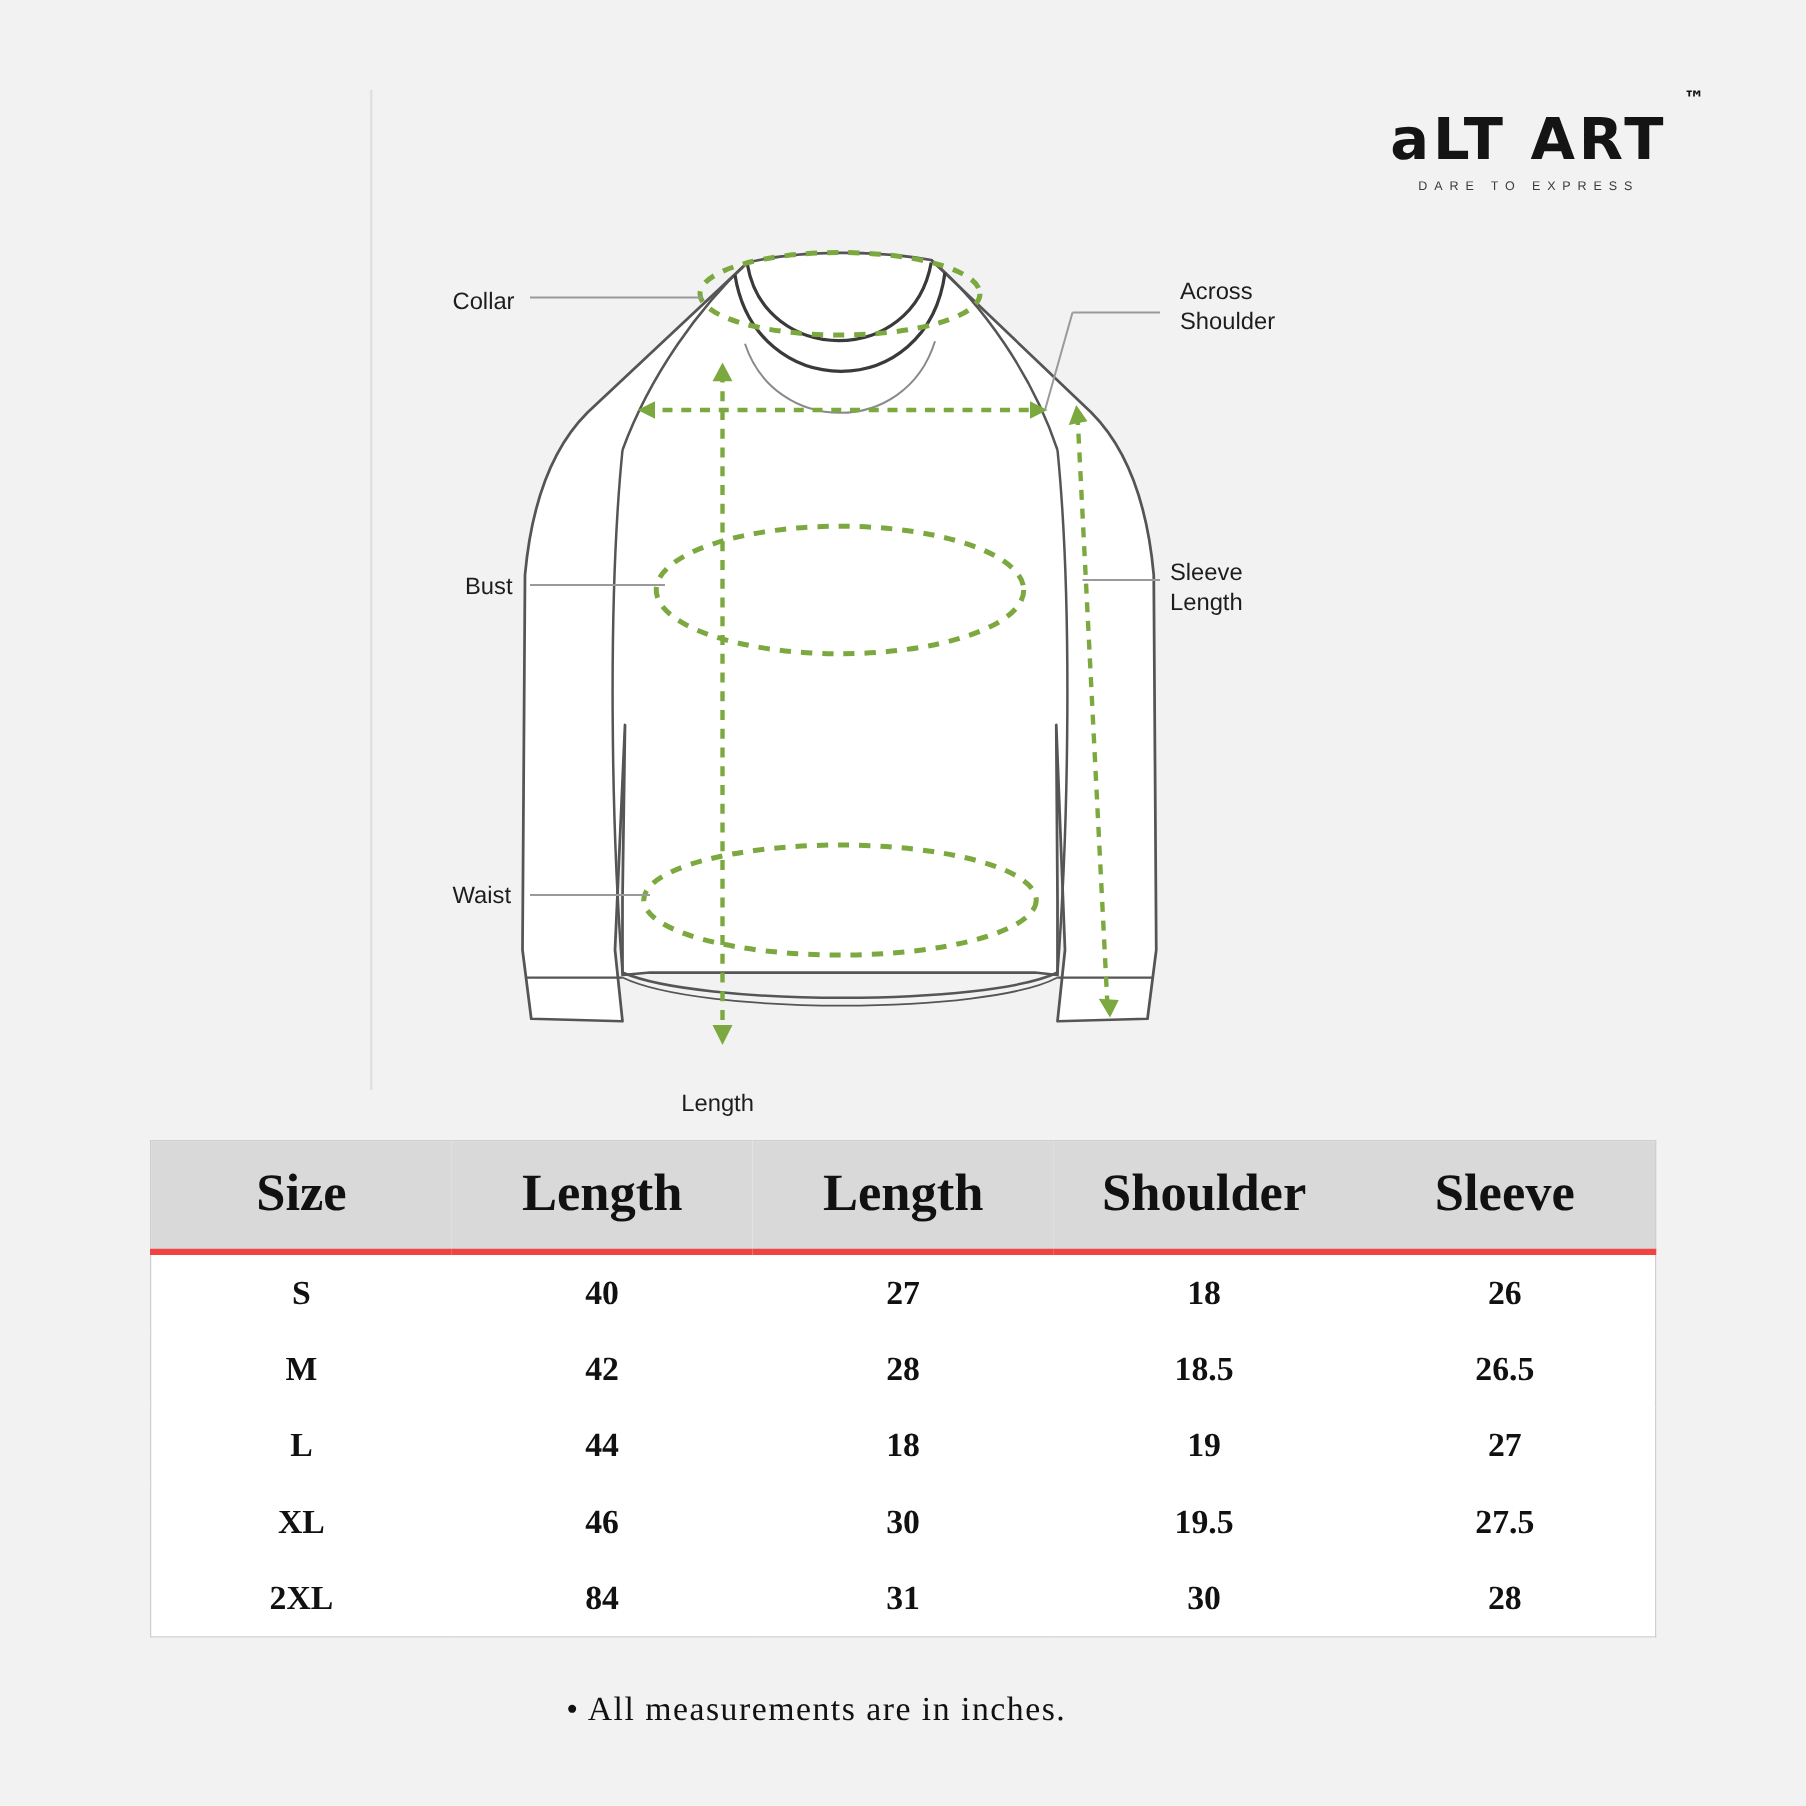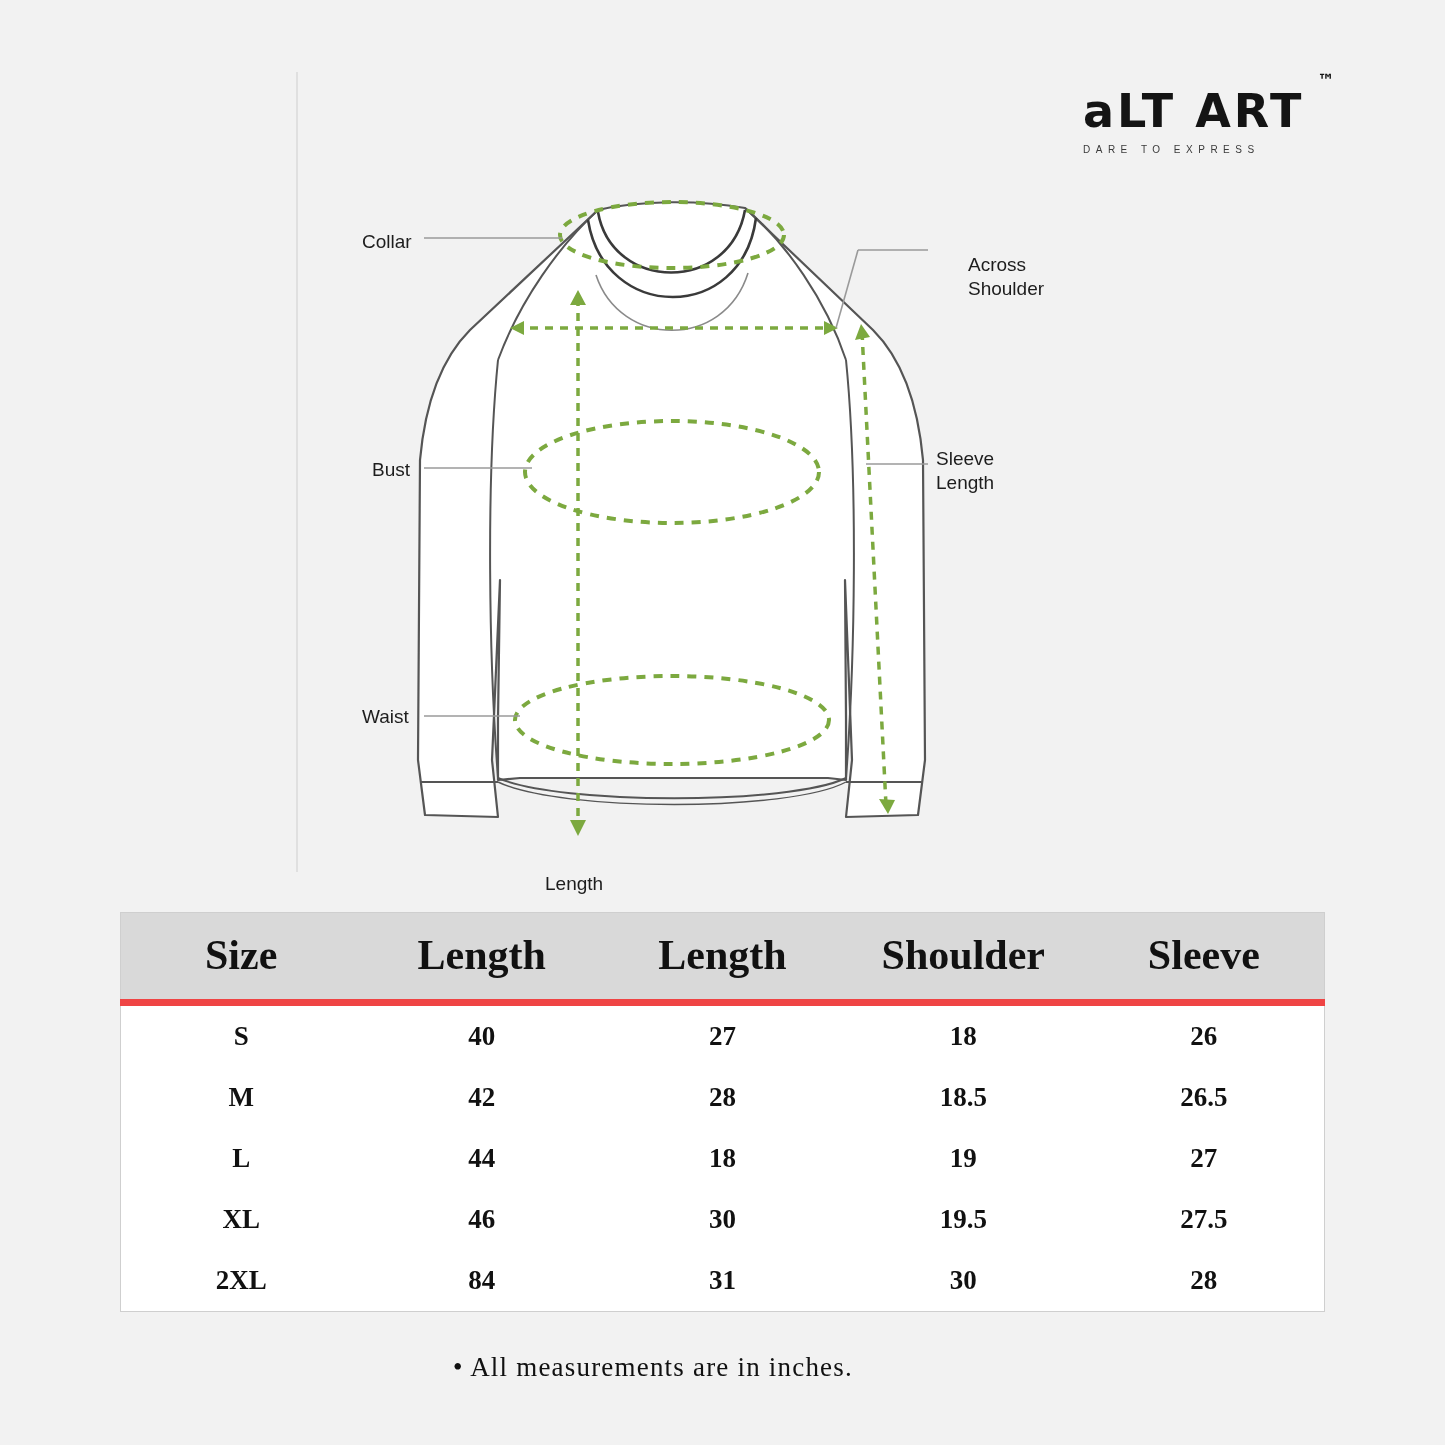--- a/index.html
+++ b/index.html
@@ -14,20 +14,21 @@
     position: relative;
     overflow: hidden;
   }
 
   
   .logo-block {
     position: absolute;
     top: 88px;
     right: 82px;
     width: 280px;
+    text-align: center;
   }
   .logo-main {
     font-family: "DejaVu Sans", sans-serif;
     font-weight: bold;
     font-size: 46px;
     letter-spacing: 3px;
     color: #141414;
     line-height: 1;
     position: relative;
     display: inline-block;
@@ -67,21 +68,21 @@
   .callout-label {
     position: absolute;
     font-size: 19px;
     color: #1d1d1d;
     font-family: "Liberation Sans", sans-serif;
     line-height: 1.25;
   }
   .lbl-collar   { left: 362px;  top: 170px; }
   .lbl-bust     { left: 372px;  top: 398px; }
   .lbl-waist    { left: 362px;  top: 645px; }
-  .lbl-across   { left: 968px;  top: 162px; margin-top: 31px; }
+  .lbl-across   { left: 944px;  top: 162px; }
   .lbl-sleeve   { left: 936px;  top: 387px; }
   .lbl-length   { left: 545px;  top: 812px; }
 
   
   .size-table {
     position: absolute;
     left: 120px;
     top: 912px;
     width: 1205px;
     border-collapse: collapse;
@@ -90,21 +91,21 @@
     table-layout: fixed;
   }
   .size-table thead th {
     background: #d9d9d9;
     font-family: "Liberation Serif", serif;
     font-weight: bold;
     font-size: 42px;
     color: #111;
     padding: 18px 0 20px 0;
     text-align: center;
-    border-bottom: 7px solid #ef4444;
+    border-bottom: 5px solid #ef4444;
   }
   .size-table tbody td {
     font-family: "Liberation Serif", serif;
     font-weight: bold;
     font-size: 27px;
     color: #111;
     text-align: center;
     padding: 15px 0 15px 0;
   }
   .note {

